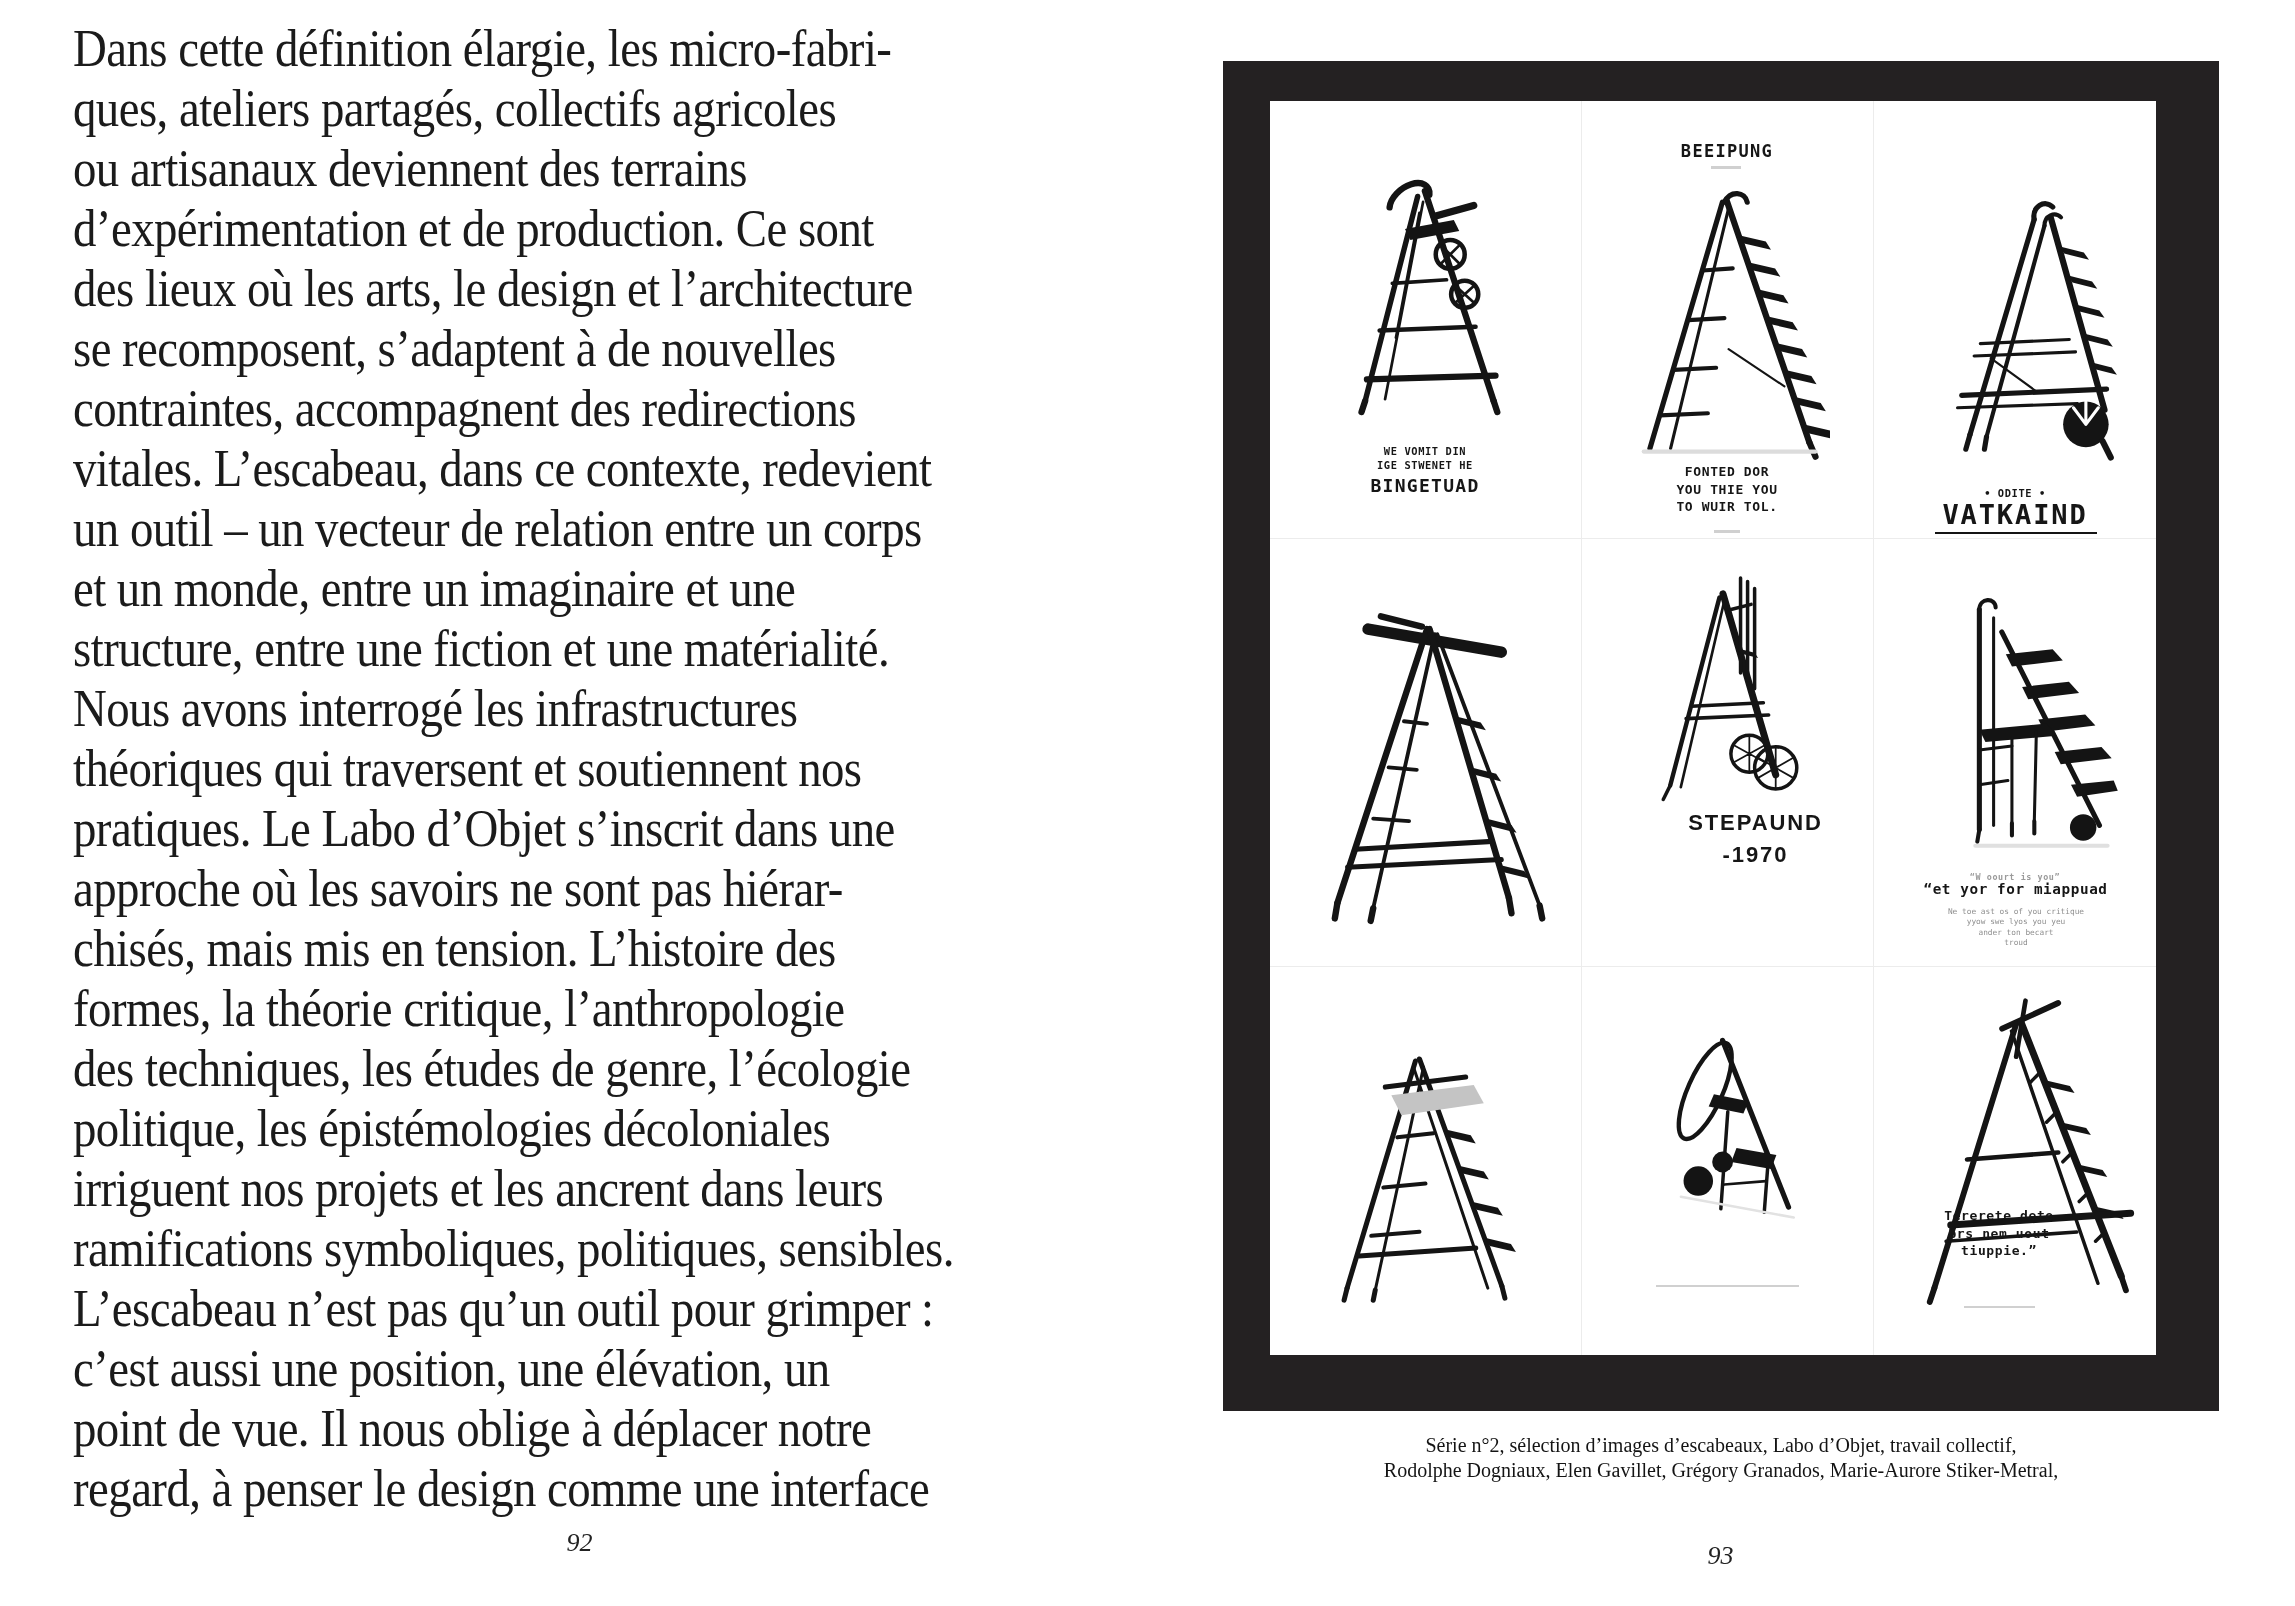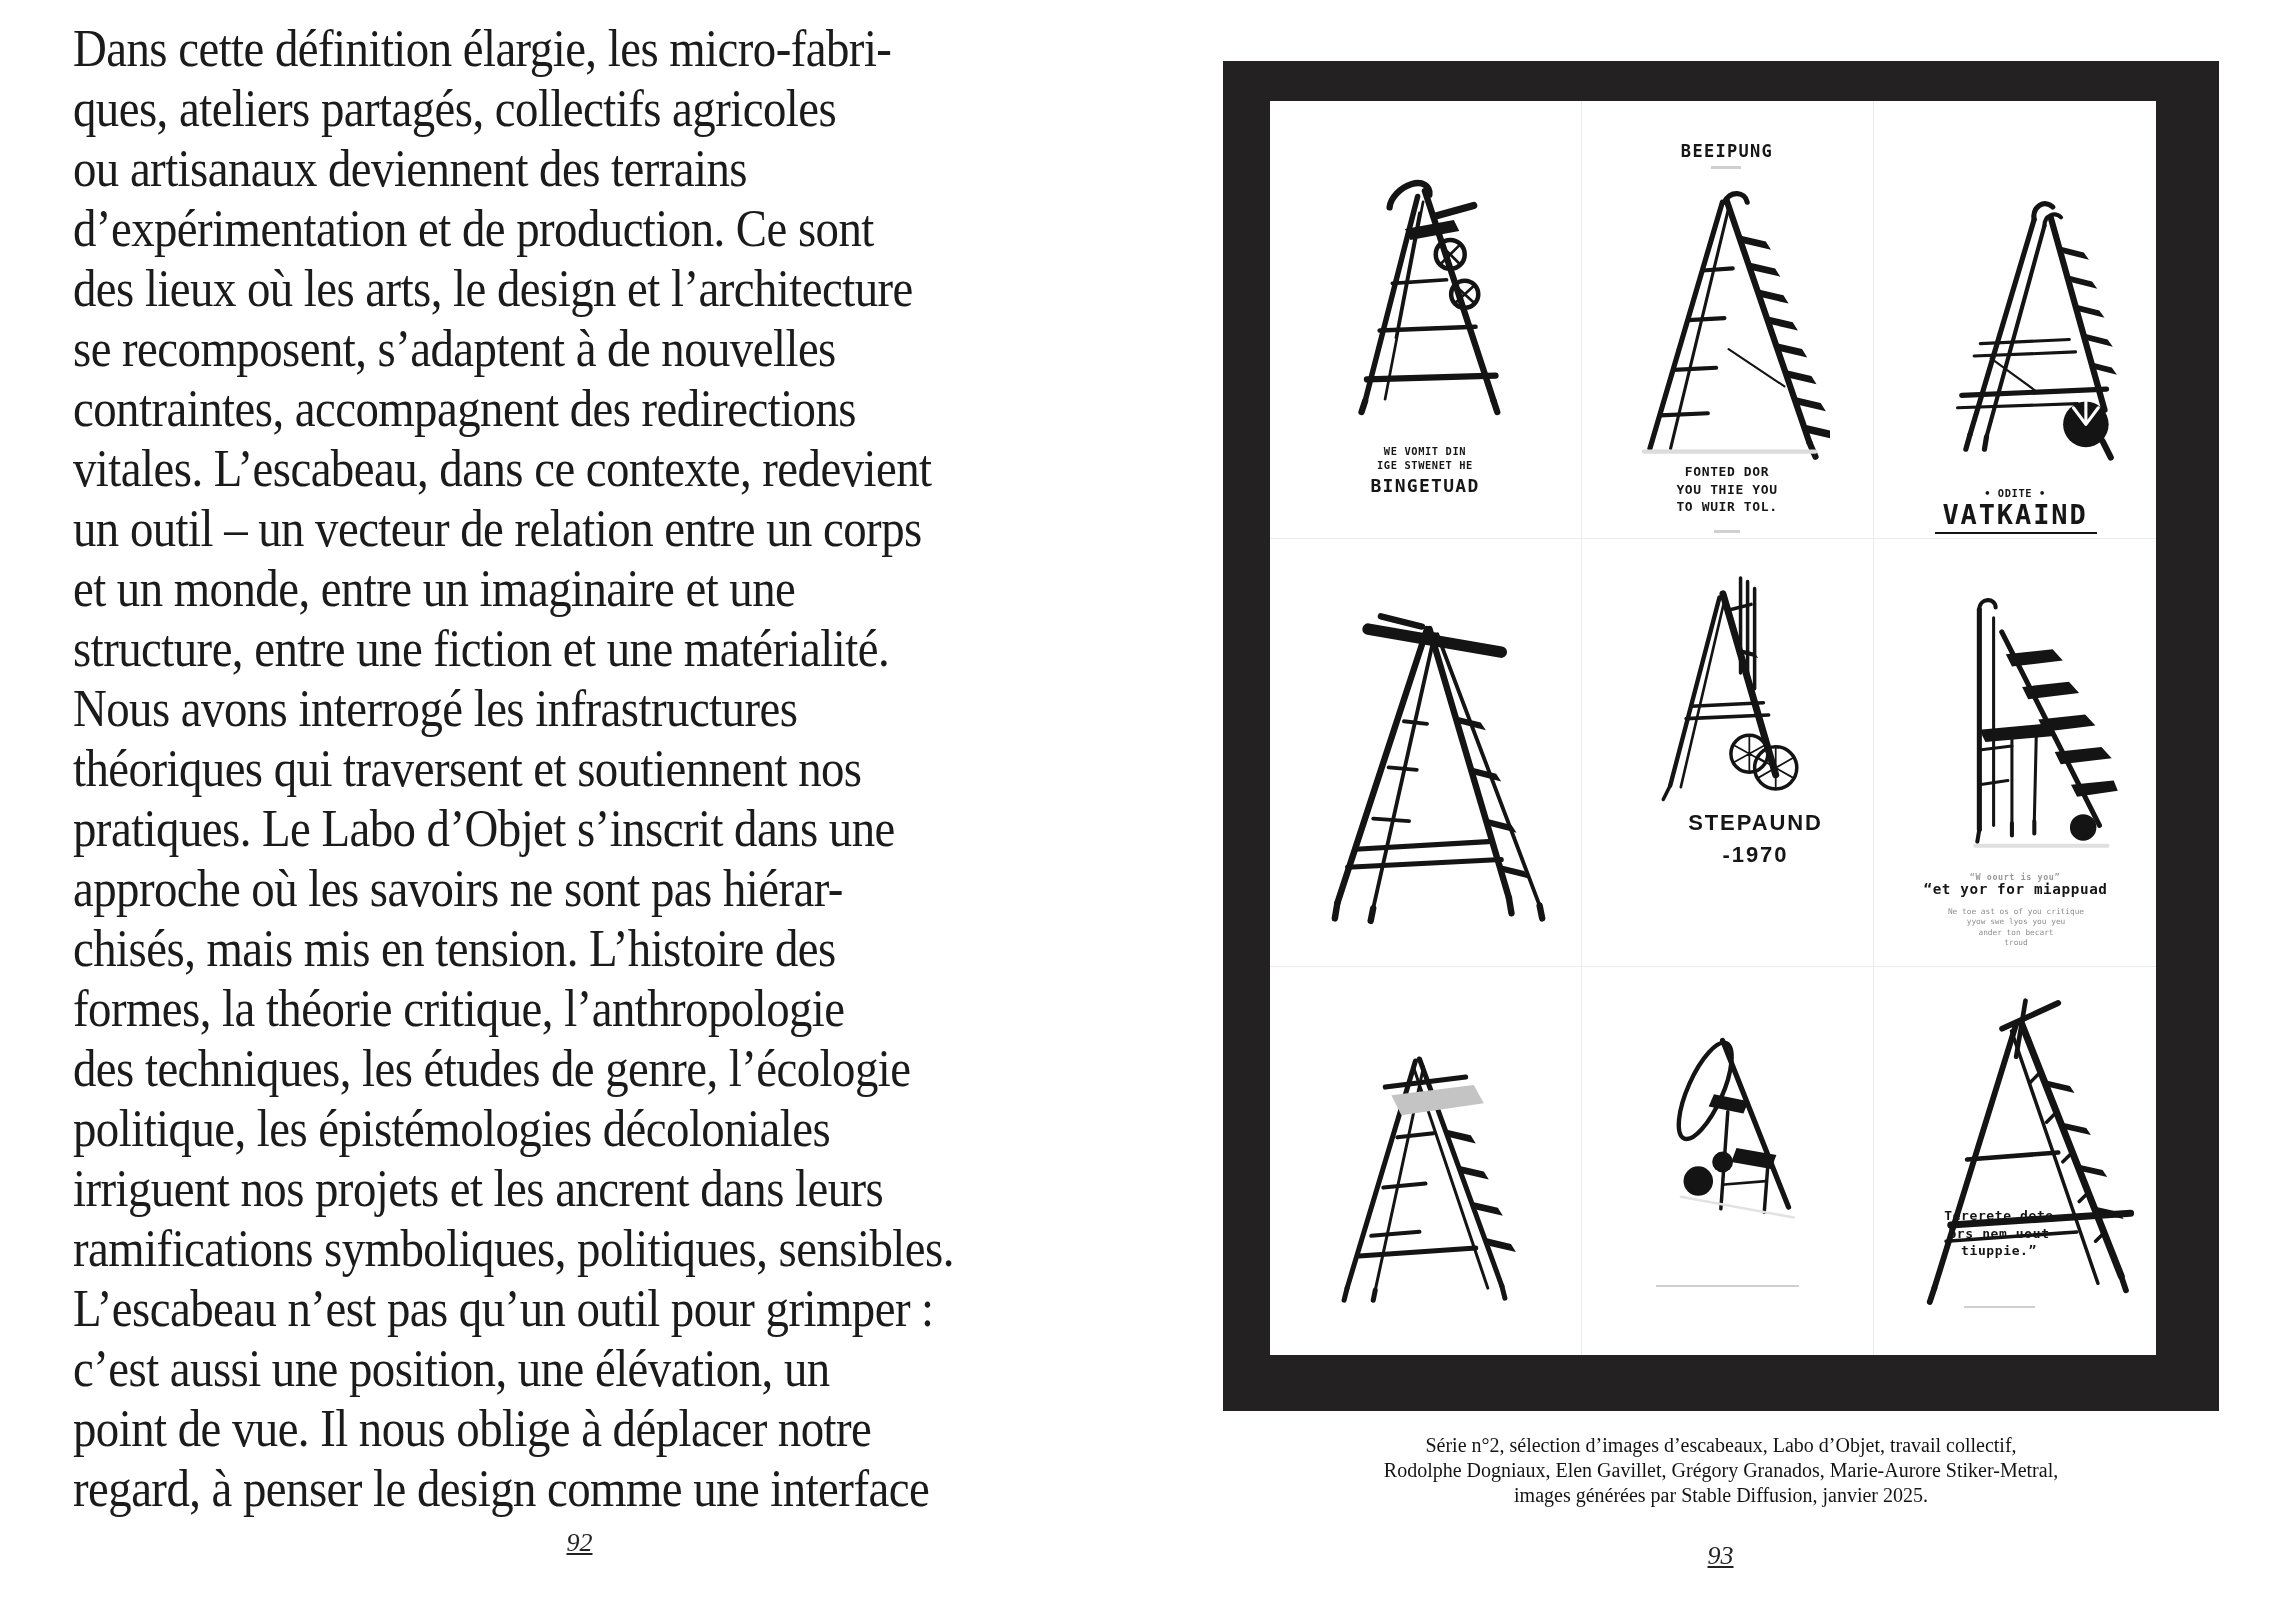--- a/index.html
+++ b/index.html
@@ -6,21 +6,21 @@
     --paper:#ffffff; --ink:#1b1b1b; --frame:#242122; --faint:#d9d9d9;
   }
   html,body{margin:0;padding:0;background:#e9e9e9;}
   .spread{position:relative;width:2295px;height:1607px;background:var(--paper);overflow:hidden;
           font-family:"Liberation Serif",serif;color:var(--ink);}
   
   .body-text{position:absolute;left:73px;top:19.4px;width:1283px;
              font-size:52px;line-height:60px;letter-spacing:-0.6px;
              transform:scaleX(0.90);transform-origin:0 0;white-space:nowrap;}
   .body-text .line{height:60px;}
-  .folio{position:absolute;font-style:italic;font-size:26px;color:#222;text-decoration:underline;}
+  .folio{position:absolute;font-style:italic;font-size:26px;color:#222;}
   
   .figure-frame{position:absolute;left:1223px;top:61px;width:996px;height:1350px;background:var(--frame);}
   .figure-inner{position:absolute;left:47px;top:40px;width:886px;height:1254px;background:#fff;}
   .cell{position:absolute;overflow:hidden;}
   .cell svg{position:absolute;}
   .hairline-v{position:absolute;top:0;bottom:0;width:0.6px;background:#ececec;}
   .hairline-h{position:absolute;left:0;right:0;height:0.6px;background:#ececec;}
   .ai{position:absolute;text-align:center;color:#161616;font-family:"DejaVu Sans Mono",monospace;font-weight:bold;}
   .ai-s{font-size:10.4px;line-height:14.3px;letter-spacing:0.6px;}
   .ai-m{font-size:13px;line-height:17.5px;letter-spacing:0.6px;}
@@ -308,20 +308,19 @@
           </div>
           <div class="smudge" style="left:91px;top:340px;width:71px;height:1.9px;"></div>
         </div>
 
       </div>
     </div>
 
     <div class="caption">
       <div>Série n°2, sélection d’images d’escabeaux, Labo d’Objet, travail collectif,</div>
       <div>Rodolphe Dogniaux, Elen Gavillet, Grégory Granados, Marie-Aurore Stiker-Metral,</div>
-      <div>images générées par Stable Diffusion, janvier 2025.</div>
     </div>
 
     <div class="folio" style="left:1688px;top:1541px;width:65px;text-align:center;">93</div>
   </section>
 
 </div>
 
 
 </body></html>

